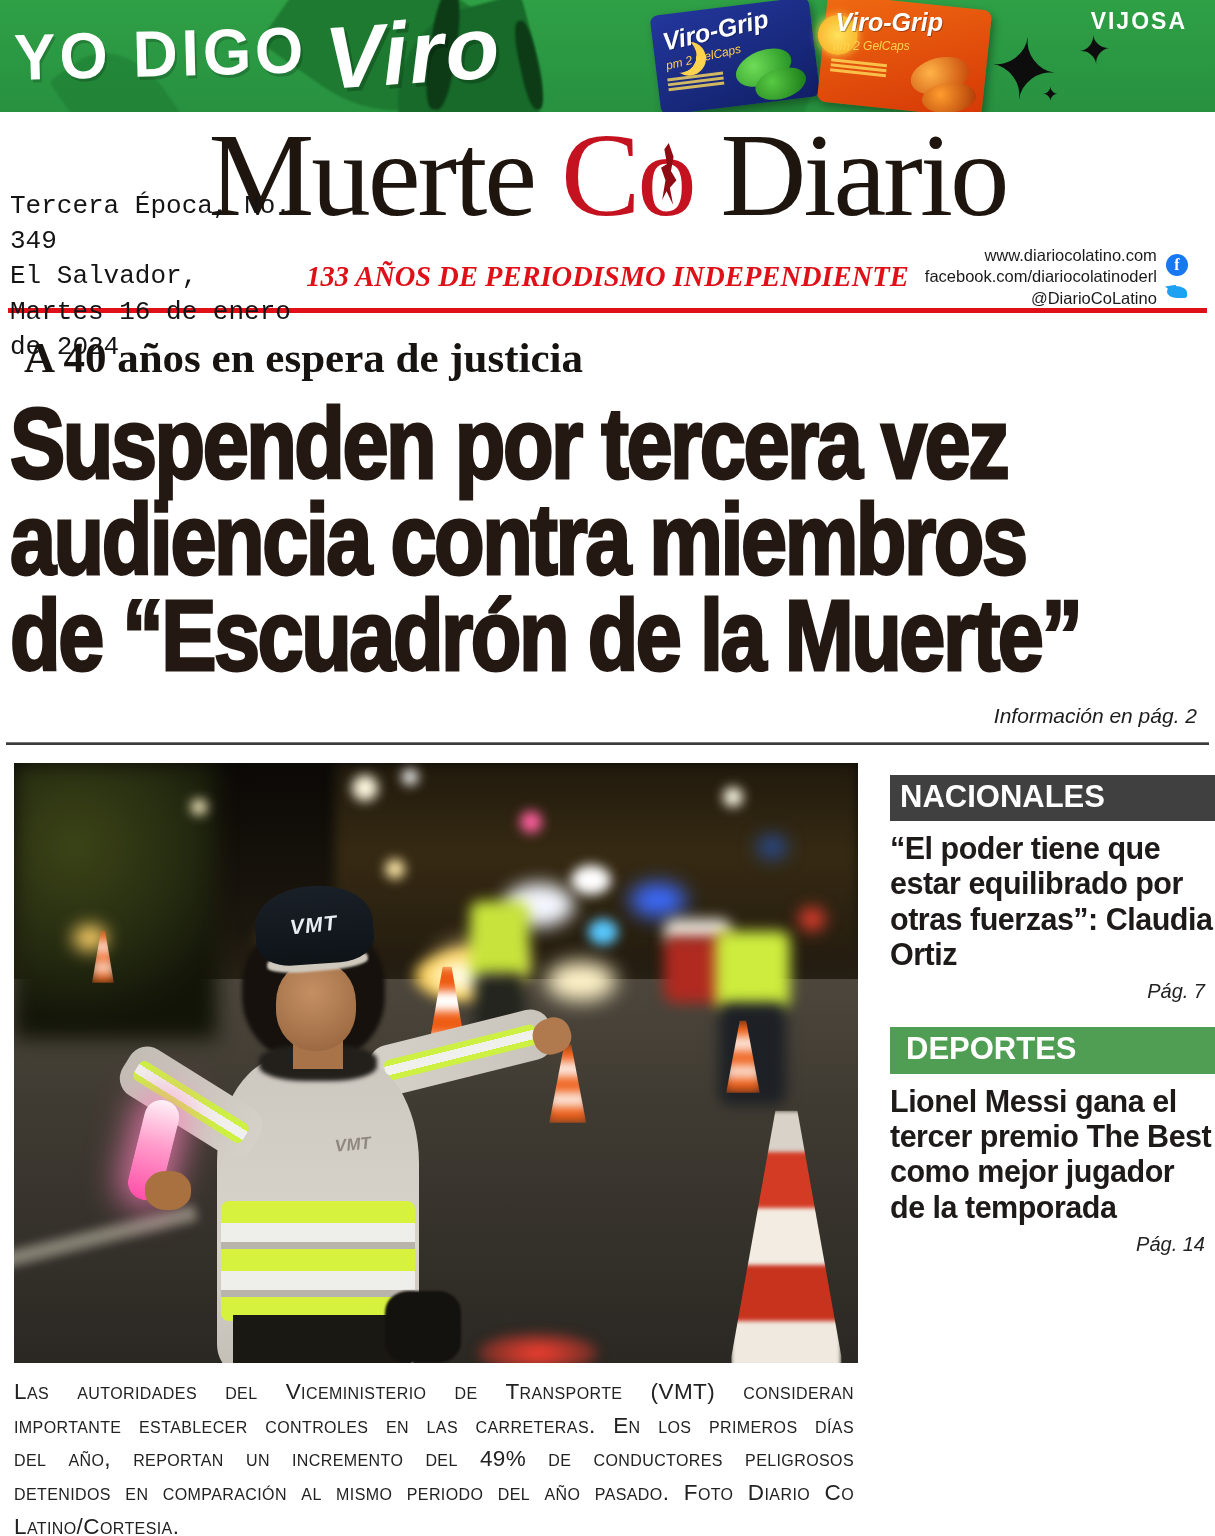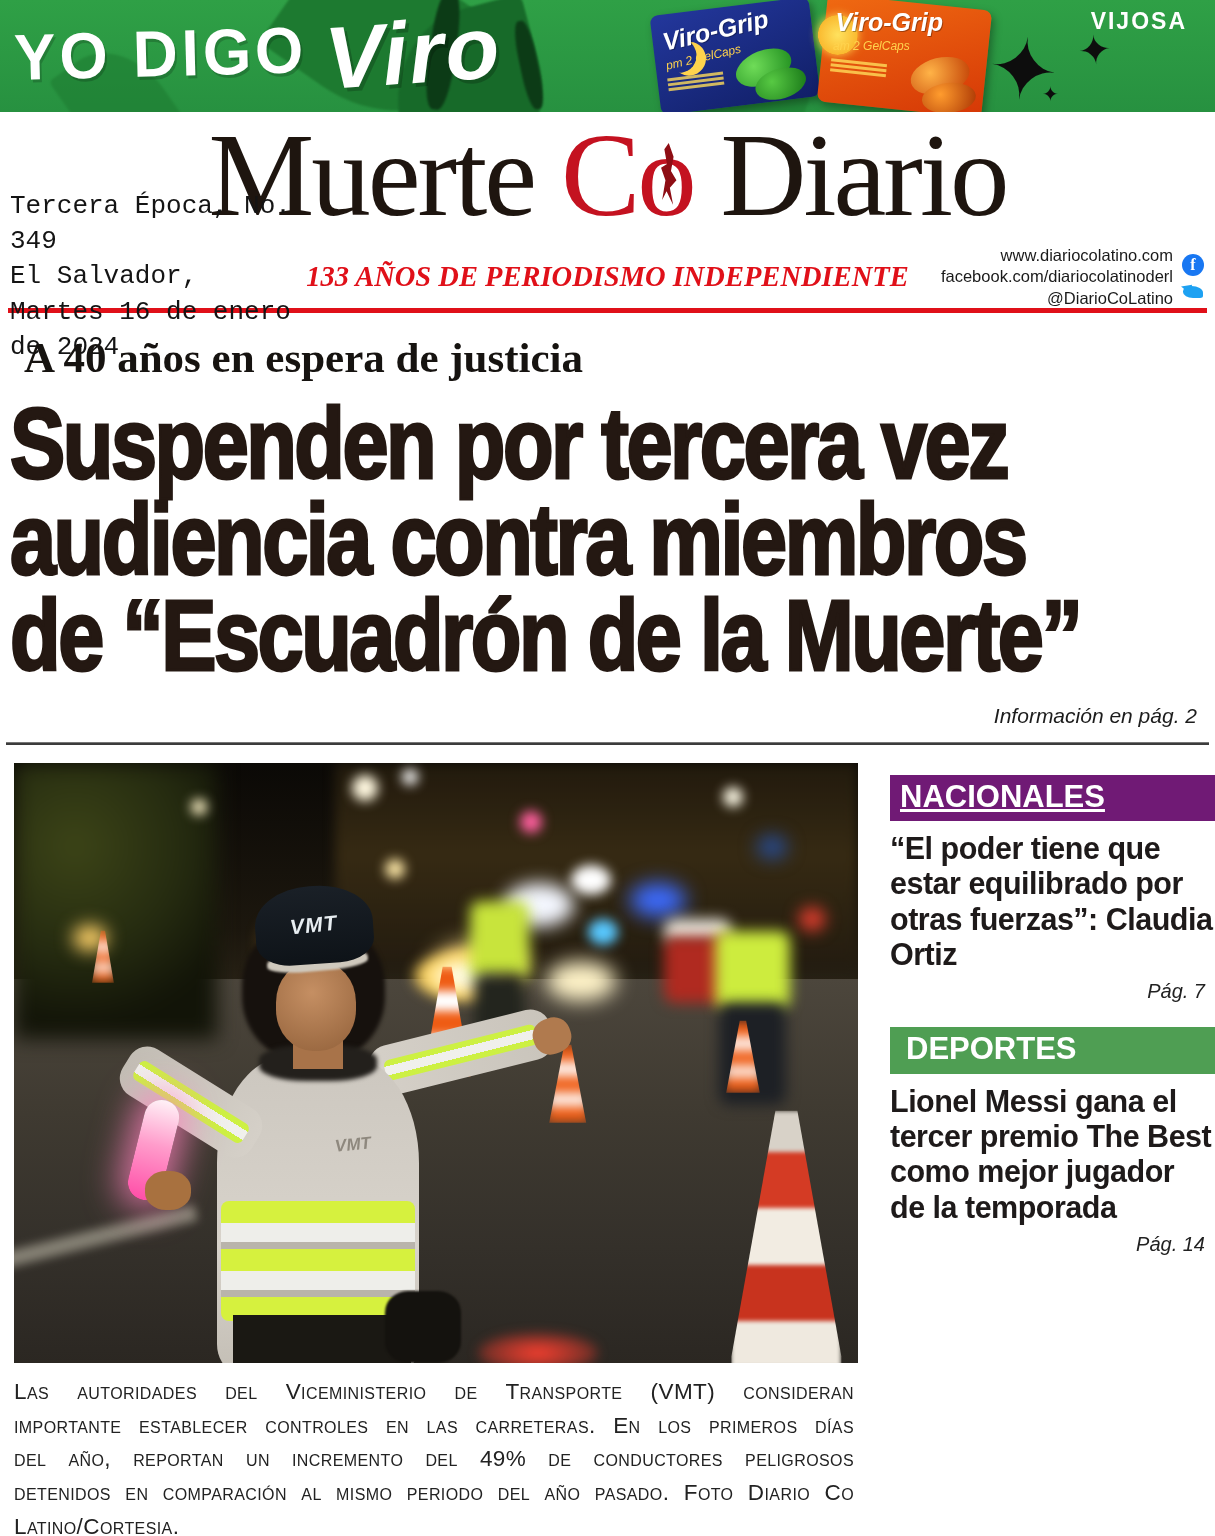--- a/index.html
+++ b/index.html
@@ -66,21 +66,21 @@
     background:#8e0d14; clip-path:polygon(50% 0, 72% 22%, 60% 45%, 85% 60%, 55% 72%, 70% 100%, 40% 78%, 20% 92%, 35% 60%, 15% 40%, 42% 34%, 30% 10%);
   }
 
   
   .info-row { display:flex; align-items:center; width:100%; padding:4px 10px 0 10px; height:62px; }
   .edition { font-size:26px; line-height:1.35; color:#141414; width:330px;font-family:Liberation Mono, monospace; }
   .slogan-red {
     flex:1; text-align:center; color:#e01019; font-weight:700; font-style:italic;
     font-size:28.5px; letter-spacing:0; white-space:nowrap;font-family:Liberation Serif, serif;
   }
-  .contact { width:330px; display:flex; justify-content:flex-end; align-items:center; gap:8px; }
+  .contact { width:330px; display:flex; justify-content:center; align-items:center; gap:8px; }
   .contact-text { text-align:right; font-size:16.5px; line-height:1.3; color:#1a1a1a; }
   .social-col { display:flex; flex-direction:column; gap:5px; align-items:center; }
   .fb-icon {
     width:22px; height:22px; border-radius:50%; background:#1877f2; color:#fff;
     font-weight:700; font-size:16px; text-align:center; line-height:22px;
     font-family:"Liberation Serif", serif;
   }
   .tw-icon { position:relative; width:24px; height:20px; }
   .tw-icon::before {
     content:""; position:absolute; left:2px; top:5px; width:20px; height:12px;
@@ -196,21 +196,21 @@
     font-variant:small-caps; font-size:22.5px; line-height:1.5; color:#222;
     letter-spacing:.4px; word-spacing:6px;
   }
 
   
   .section { margin-bottom:24px; }
   .section-banner {
     color:#fff; font-weight:700; font-size:31px; letter-spacing:0;
     padding:5px 0 7px 10px; line-height:1.1;
   }
-  .section-banner.nacionales { background:#701a75;text-decoration:underline; }
+  .section-banner.nacionales { background:#404040; }
   .section-banner.internacionales { background:#0a18ee; padding-left:6px; }
   .section-banner.deportes { background:#4f9e53; padding-left:16px; }
   .section-headline {
     margin-top:10px; font-weight:700; font-size:30.5px; line-height:1.16;
     color:#1e1a1a; letter-spacing:-0.5px;
   }
   .section-page { margin-top:8px; text-align:right; padding-right:10px; font-style:italic; font-size:20px; color:#222; }
 </style>
 </head>
 <body>

